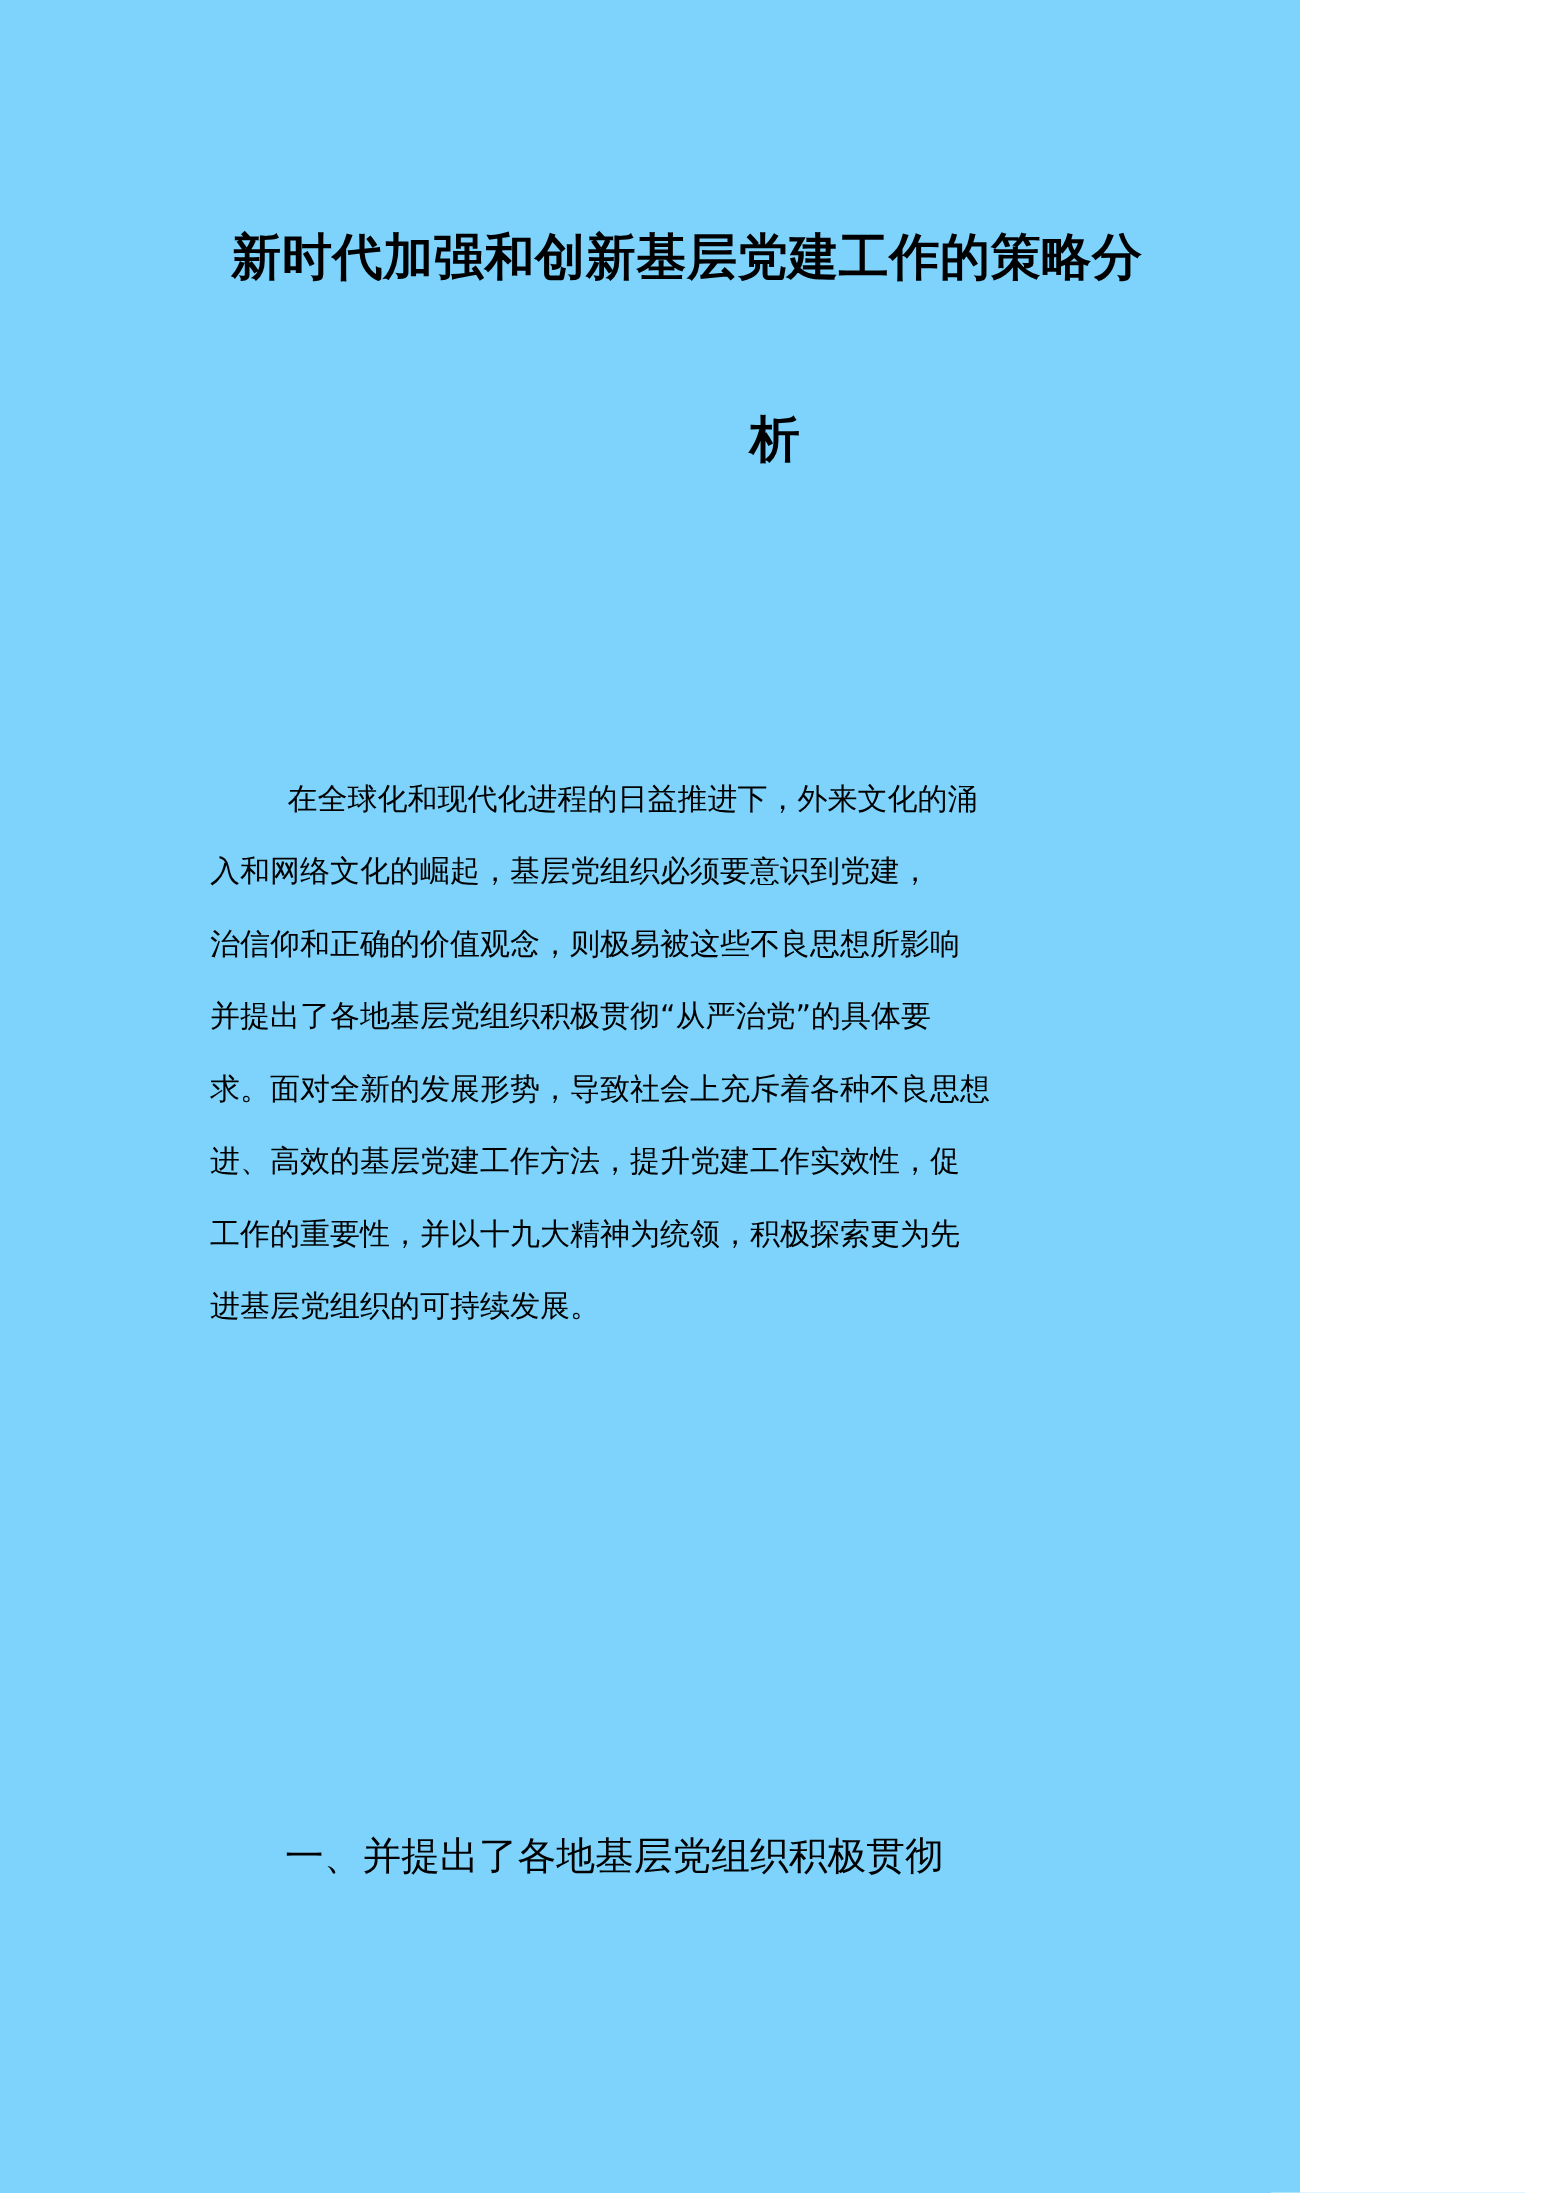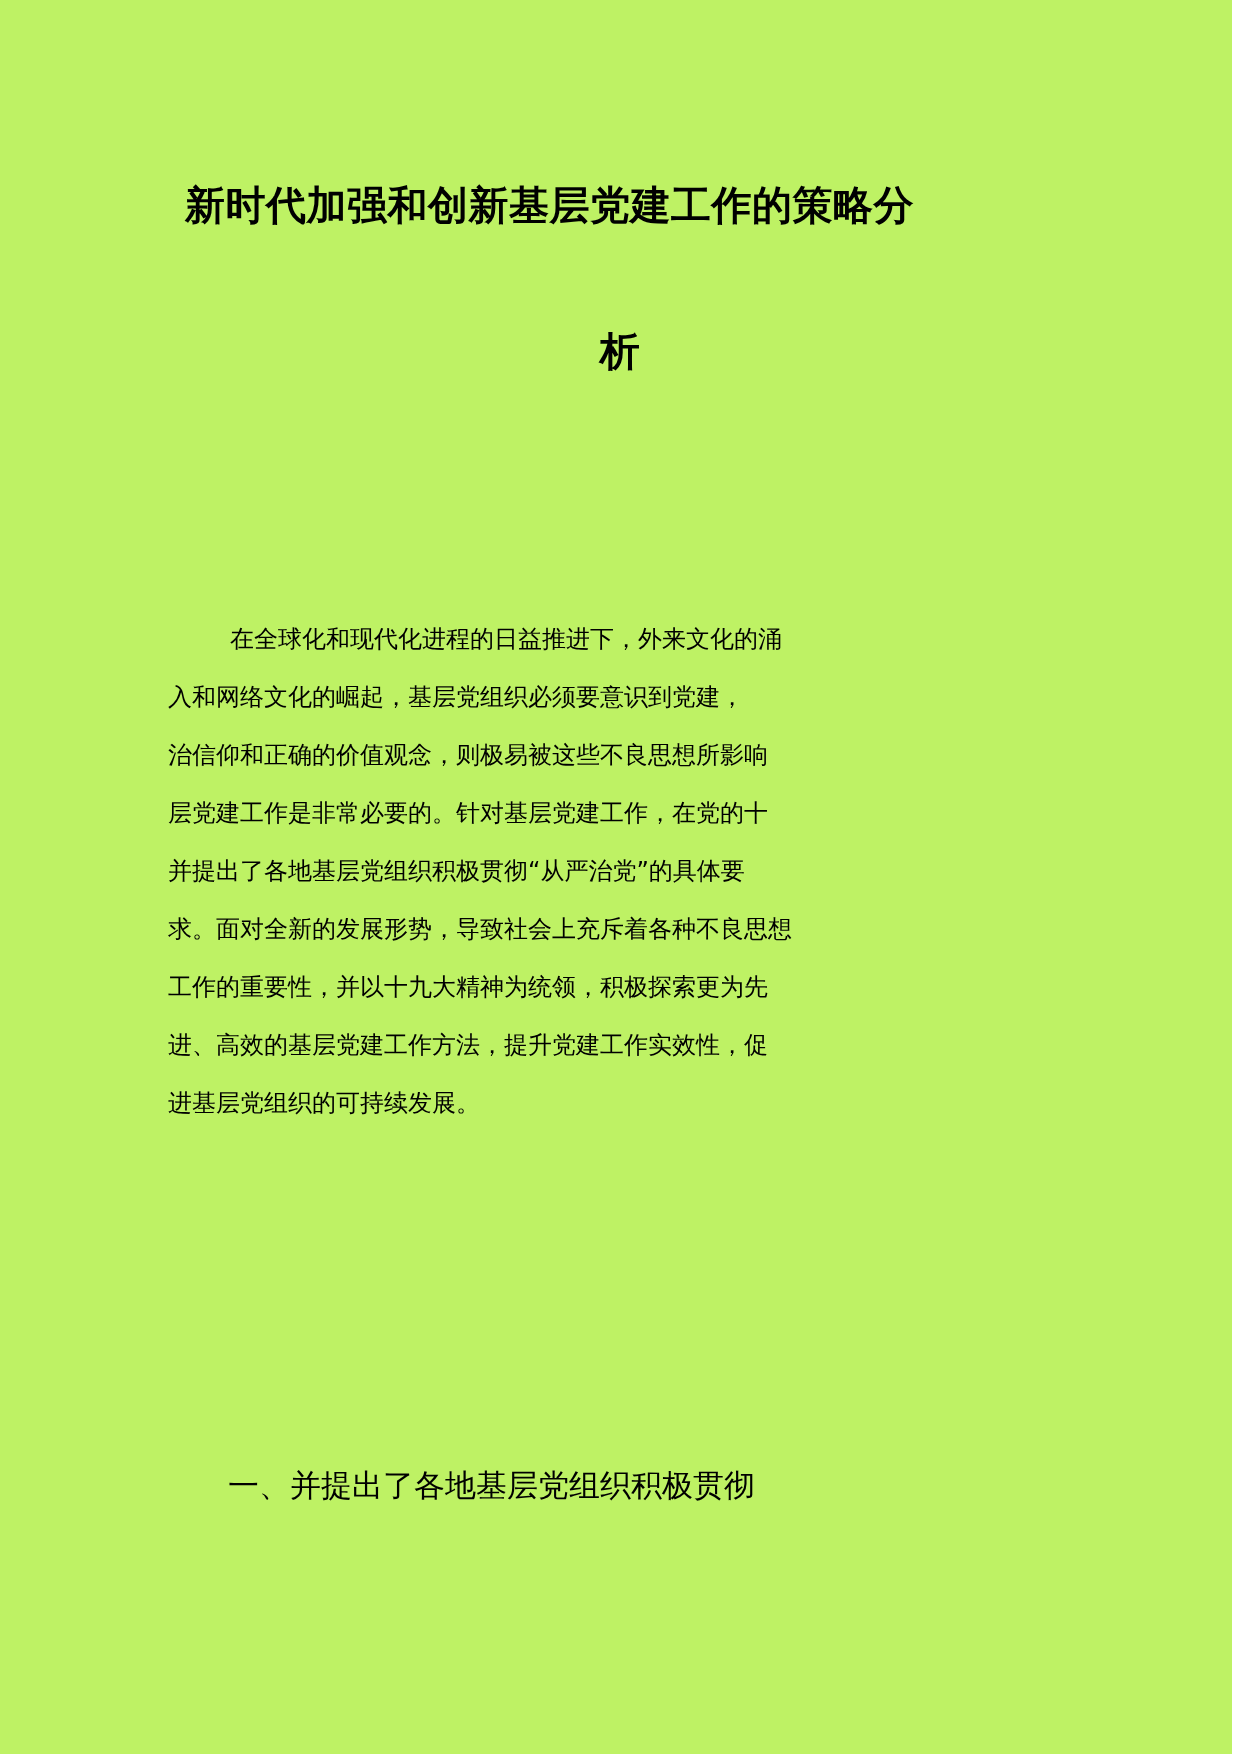--- a/index.html
+++ b/index.html
@@ -12,23 +12,23 @@
       height: 1754px;
       position: relative;
       overflow: hidden;
       color: #000000;
       font-family: "DejaVu Sans", "Liberation Sans", sans-serif;
     }
     .page {
       position: absolute;
       left: 0;
       top: 0;
-      width: 1232px;
+      width: 1040px;
       height: 1754px;
-      background: #bef264;
+      background: #7dd3fc;
     }
     .title {
       position: absolute;
       left: 150px;
       width: 940px;
       text-align: center;
       font-weight: bold;
       font-size: 40px;
       letter-spacing: 0.5px;
       margin: 0;
@@ -66,23 +66,22 @@
 
 <div class="page">
 
   <h1 class="title line1">新时代加强和创新基层党建工作的策略分</h1>
   <h1 class="title line2">析</h1>
 
   <p class="body-text para1">
     <span class="line indent">在全球化和现代化进程的日益推进下，外来文化的涌</span>
     <span class="line">入和网络文化的崛起，基层党组织必须要意识到党建，</span>
     <span class="line">治信仰和正确的价值观念，则极易被这些不良思想所影响</span>
-    <span class="line">层党建工作是非常必要的。针对基层党建工作，在党的十</span>
     <span class="line">并提出了各地基层党组织积极贯彻“从严治党”的具体要</span>
     <span class="line">求。面对全新的发展形势，导致社会上充斥着各种不良思想</span>
+    <span class="line">进、高效的基层党建工作方法，提升党建工作实效性，促</span>
     <span class="line">工作的重要性，并以十九大精神为统领，积极探索更为先</span>
-    <span class="line">进、高效的基层党建工作方法，提升党建工作实效性，促</span>
     <span class="line">进基层党组织的可持续发展。</span>
   </p>
 
   <h2 class="heading1" style="font-weight: normal;">一、并提出了各地基层党组织积极贯彻</h2>
 
 </div>
 
 </body></html>

